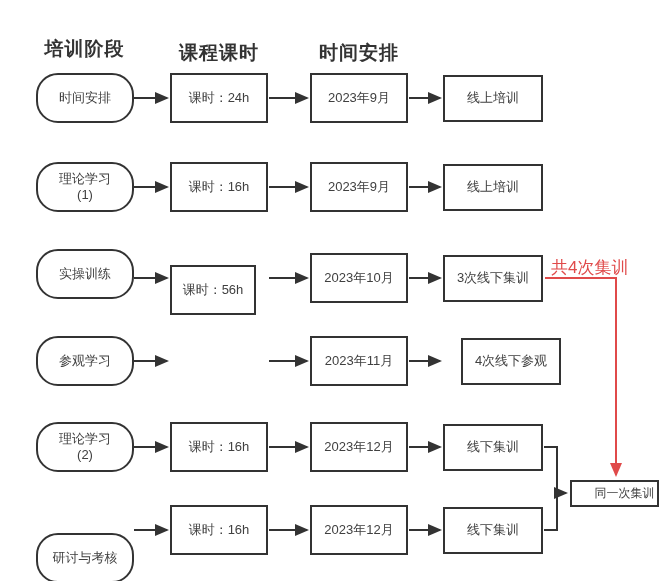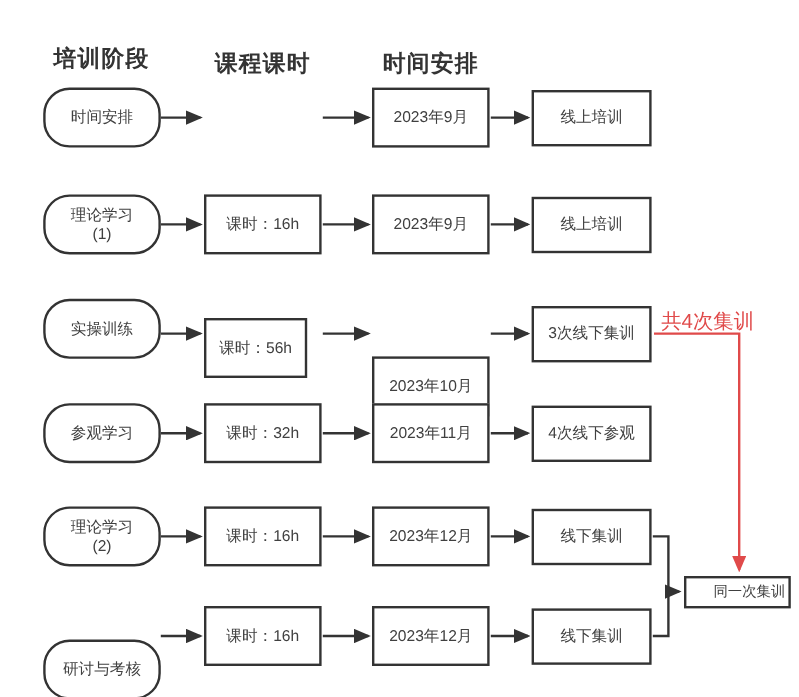--- a/index.html
+++ b/index.html
@@ -113,20 +113,23 @@
   </svg>
 
   <div class="hdr" style="left:36px;top:36px;width:97px;">培训阶段</div>
   <div class="hdr" style="left:170px;top:40px;width:98px;">课程课时</div>
   <div class="hdr" style="left:310px;top:40px;width:98px;">时间安排</div>
 
   <div class="box stage" style="left:36px;top:73px;width:98px;height:50px;">
     <div>时间安排</div>
     <div></div>
   </div>
+  <div class="box" style="left:170px;top:73px;width:98px;height:50px;">
+    <div>课时：24h</div>
+  </div>
   <div class="box" style="left:310px;top:73px;width:98px;height:50px;">
     <div>2023年9月</div>
   </div>
   <div class="box" style="left:443px;top:75px;width:100px;height:47px;">
     <div>线上培训</div>
   </div>
 
   <div class="box stage" style="left:36px;top:162px;width:98px;height:50px;">
     <div>理论学习</div>
     <div>(1)</div>
@@ -141,39 +144,36 @@
     <div>线上培训</div>
   </div>
 
   <div class="box stage" style="left:36px;top:249px;width:98px;height:50px;">
     <div>实操训练</div>
     <div></div>
   </div>
   <div class="box" style="left:170px;top:265px;width:86px;height:50px;">
     <div>课时：56h</div>
   </div>
-  <div class="box" style="left:310px;top:253px;width:98px;height:50px;margin-top:44px;">
+  <div class="box" style="left:310px;top:253px;width:98px;height:50px;">
     <div>2023年10月</div>
   </div>
   <div class="box" style="left:443px;top:255px;width:100px;height:47px;">
     <div>3次线下集训</div>
   </div>
   <div class="red-label" style="left:551px;top:256px;">共4次集训</div>
 
   <div class="box stage" style="left:36px;top:336px;width:98px;height:50px;">
     <div>参观学习</div>
     <div></div>
   </div>
-  <div class="box" style="left:170px;top:336px;width:98px;height:50px;">
-    <div>课时：32h</div>
-  </div>
   <div class="box" style="left:310px;top:336px;width:98px;height:50px;">
     <div>2023年11月</div>
   </div>
-  <div class="box" style="left:443px;top:338px;width:100px;height:47px;">
+  <div class="box" style="left:461px;top:338px;width:100px;height:47px;">
     <div>4次线下参观</div>
   </div>
 
   <div class="box stage" style="left:36px;top:422px;width:98px;height:50px;">
     <div>理论学习</div>
     <div>(2)</div>
   </div>
   <div class="box" style="left:170px;top:422px;width:98px;height:50px;">
     <div>课时：16h</div>
   </div>

